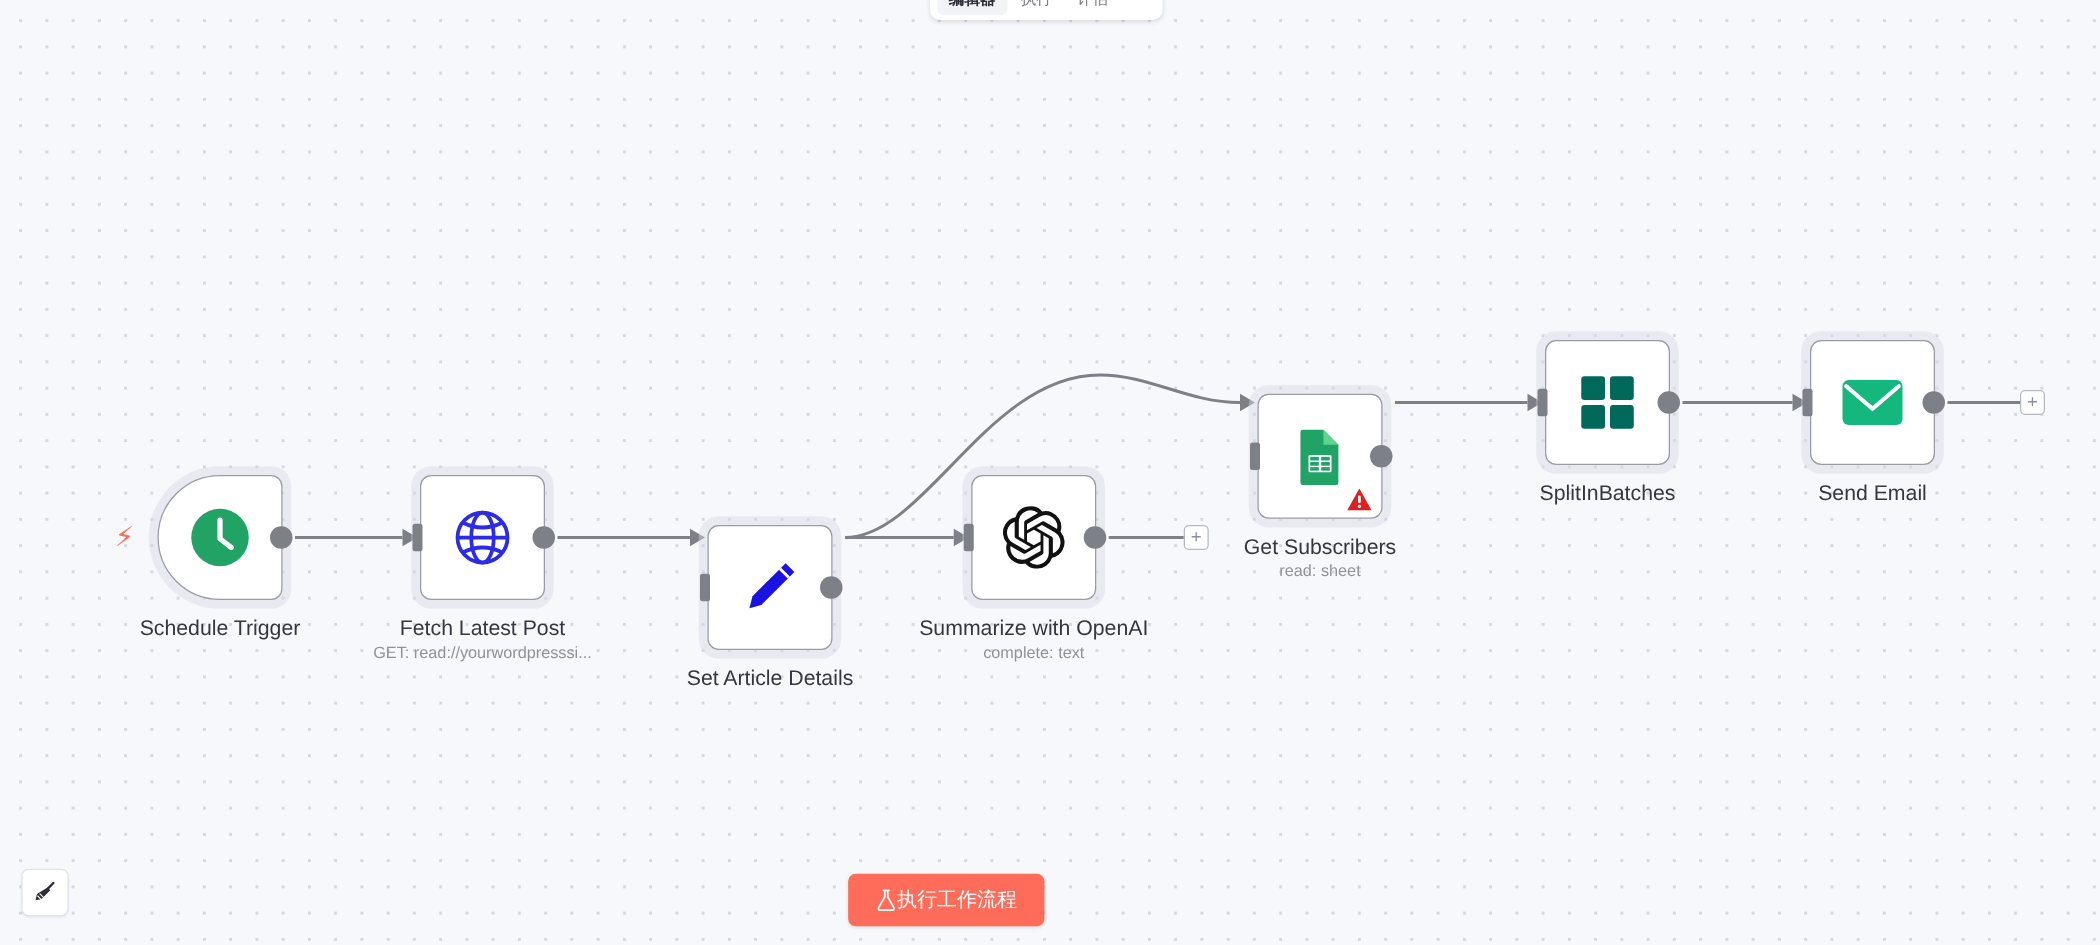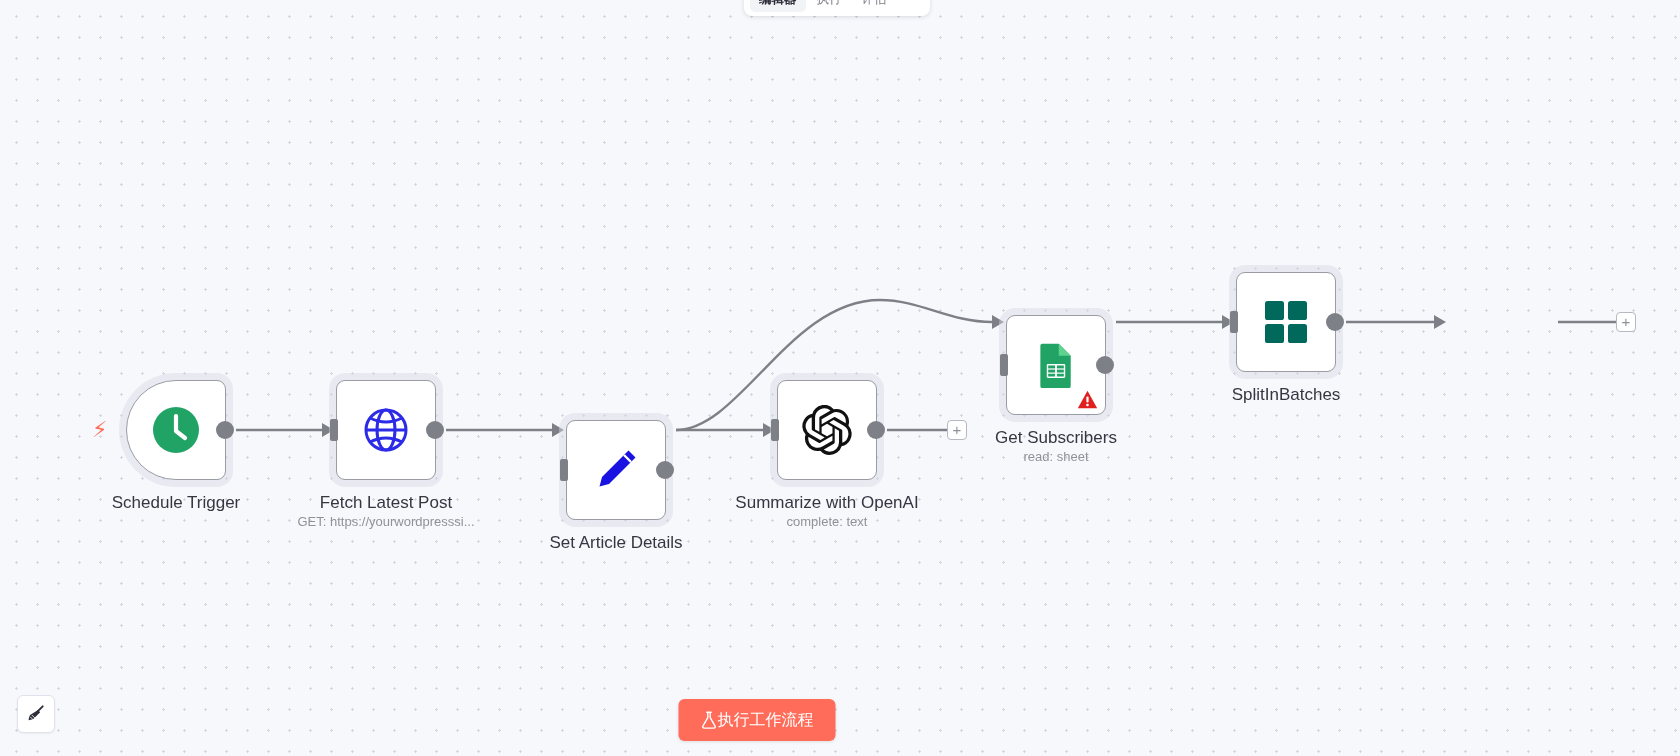--- a/index.html
+++ b/index.html
@@ -282,21 +282,21 @@
           <circle cx="25" cy="25" r="20"></circle>
           <ellipse cx="25" cy="25" rx="9" ry="20"></ellipse>
           <line x1="5" y1="25" x2="45" y2="25"></line>
           <path d="M9 13 Q25 21 41 13"></path>
           <path d="M9 37 Q25 29 41 37"></path>
         </g>
       </svg>
       <div class="endpoint-out"></div>
     </div>
     <div class="node-label">Fetch Latest Post</div>
-    <div class="node-sublabel">GET: https://yourwordpresssi...</div>
+    <div class="node-sublabel">GET: read://yourwordpresssi...</div>
   </div>
 
   <div class="node" style="left:566px; top:380px;margin-top:40px;">
     <div class="node-box">
       <div class="endpoint-in"></div>
       <svg class="icon-svg" width="50" height="50" viewBox="0 0 50 50">
         <path d="M37.5 5.5 L44.5 12.5 L18 39 L8.5 41.5 L11 32 Z" fill="#1a12e0"></path>
         <path d="M33 10 L40 17" stroke="#ffffff" stroke-width="2.4"></path>
       </svg>
       <div class="endpoint-out"></div>
@@ -352,20 +352,31 @@
           <rect x="25" y="2" width="19" height="19" rx="2.6"></rect>
           <rect x="2" y="25" width="19" height="19" rx="2.6"></rect>
           <rect x="25" y="25" width="19" height="19" rx="2.6"></rect>
         </g>
       </svg>
       <div class="endpoint-out"></div>
     </div>
     <div class="node-label">SplitInBatches</div>
   </div>
 
+  <div class="node" style="left:1448px; top:272px;">
+    <div class="node-box">
+      <div class="endpoint-in"></div>
+      <svg class="icon-svg" width="50" height="40" viewBox="0 0 50 40">
+        <rect x="1" y="2" width="48" height="36" rx="5" fill="#14b87f"></rect>
+        <path d="M4 7 L25 25 L46 7" stroke="#ffffff" stroke-width="3.4" fill="none" stroke-linecap="round" stroke-linejoin="round"></path>
+      </svg>
+      <div class="endpoint-out"></div>
+    </div>
+    <div class="node-label">Send Email</div>
+  </div>
 
   <div class="plus-stub" style="left:947px; top:420px;">+</div>
   <div class="plus-stub" style="left:1616px; top:312px;">+</div>
 
   <button id="execute-btn">
     <svg width="17" height="18" viewBox="0 0 17 18">
       <path d="M6.3 1.2 h4.4 M7.3 1.2 v5.4 L2.4 15.1 a1.3 1.3 0 0 0 1.1 2 h10 a1.3 1.3 0 0 0 1.1 -2 L9.7 6.6 V1.2" stroke="#ffffff" stroke-width="1.4" fill="none" stroke-linecap="round" stroke-linejoin="round"></path>
     </svg>
     <span>执行工作流程</span>
   </button>

